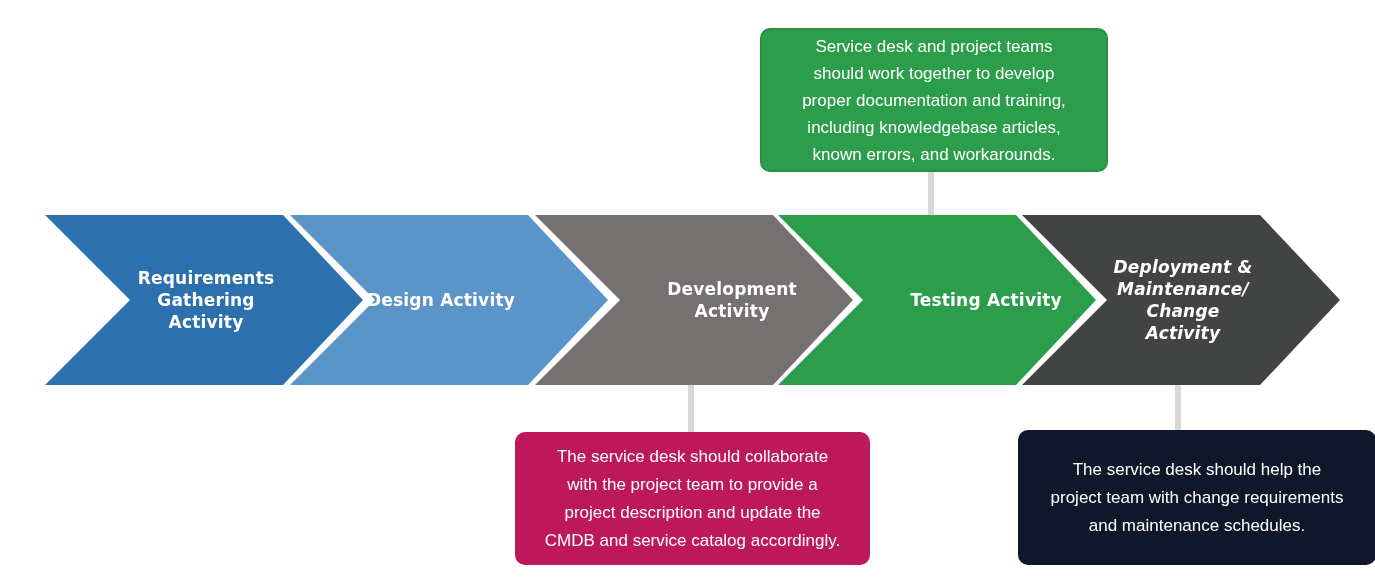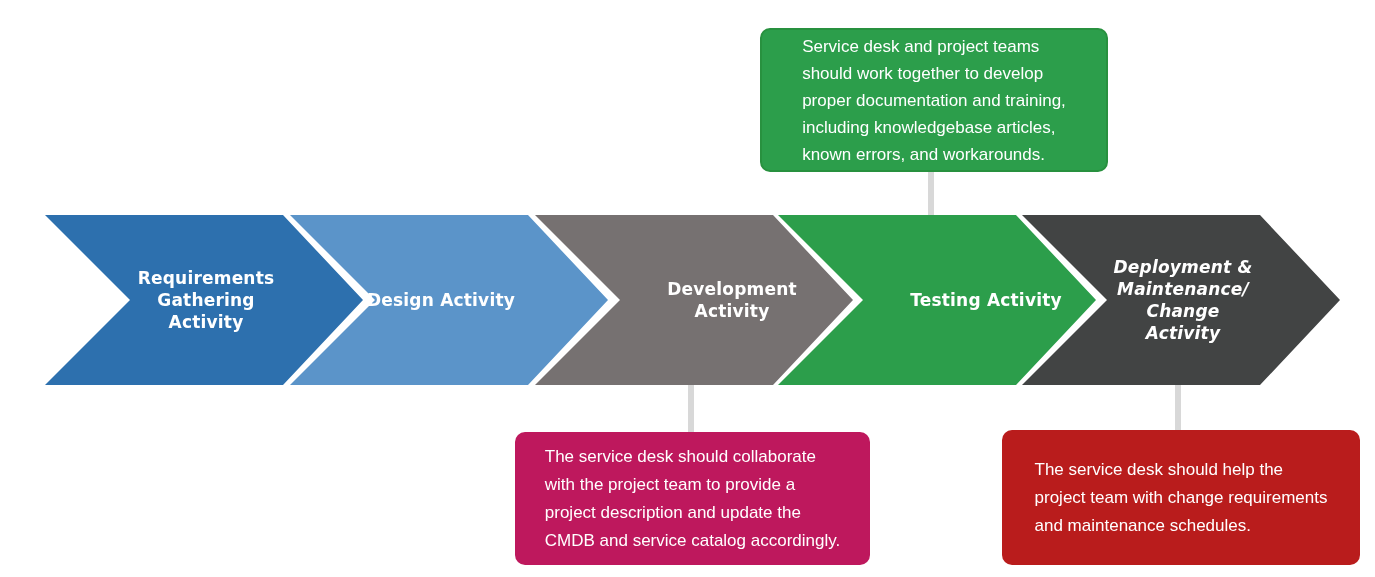--- a/index.html
+++ b/index.html
@@ -53,20 +53,21 @@
   .connector-development { left: 688px;  top: 385px; height: 48px; }
   .connector-deployment  { left: 1175px; top: 385px; height: 46px; }
 
   .callout {
     position: absolute;
     border-radius: 10px;
     box-sizing: border-box;
     display: flex;
     align-items: center;
     justify-content: center;
+    text-align: center;
     color: #ffffff;
     font-size: 17px;
     white-space: pre-line;
     padding: 4px 8px;
   }
   .callout-testing {
     left: 760px; top: 28px; width: 348px; height: 144px;
     line-height: 27px;
     border: 2px solid transparent;
   }
@@ -110,17 +111,17 @@
 
   <div class="callout callout-testing" style="background-color: rgb(44, 158, 75); border-color: rgb(40, 145, 63);">Service desk and project teams
 should work together to develop
 proper documentation and training,
 including knowledgebase articles,
 known errors, and workarounds.</div>
   <div class="callout callout-development" style="background-color: #be185d;">The service desk should collaborate
 with the project team to provide a
 project description and update the
 CMDB and service catalog accordingly.</div>
-  <div class="callout callout-deployment" style="background-color: #b91c1c;">The service desk should help the
+  <div class="callout callout-deployment" style="background-color: #0f172a; margin-left: 16px;">The service desk should help the
 project team with change requirements
 and maintenance schedules.</div>
 
 </div>
 
 </body></html>

